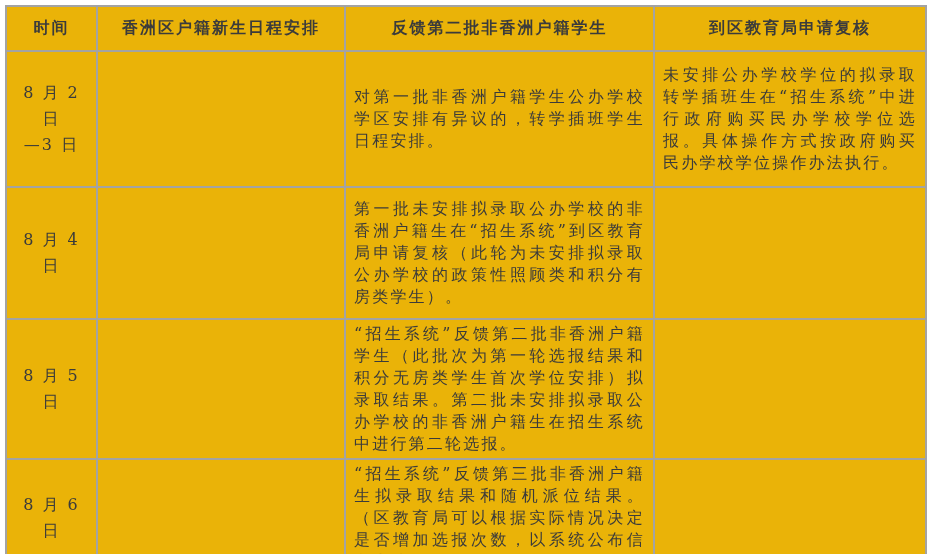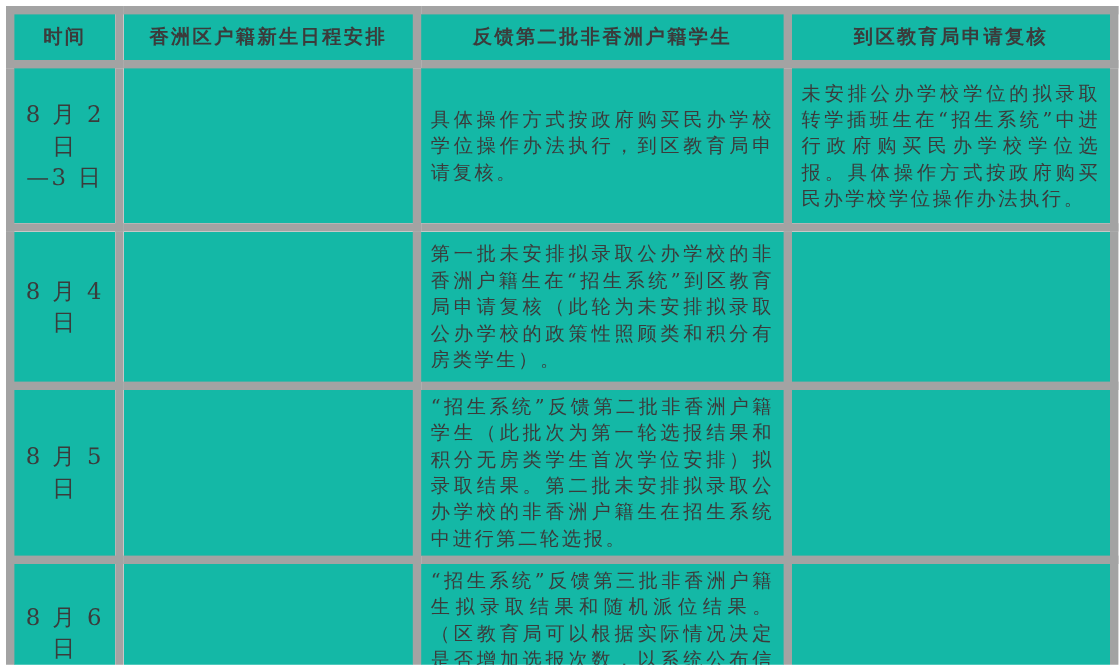--- a/index.html
+++ b/index.html
@@ -19,43 +19,43 @@
     position: absolute;
     left: 5px;
     top: 5px;
     width: 920px;
     height: 544px;
     border-collapse: collapse;
     table-layout: fixed;
     border: 2px solid #7d7d7d;
   }
   table.schedule td, table.schedule th {
-    border: 7px solid #a3a3a3;
-    background: #14b8a6;
+    border: 2px solid #a3a3a3;
+    background: #eab308;
     vertical-align: middle;
     overflow: hidden;
   }
   col.c-time { width: 91px; }
   col.c-xz   { width: 248px; }
   col.c-nxz  { width: 309px; }
   col.c-tr   { width: 272px; }
   tr.r-head { height: 45px; }
   tr.r-1 { height: 136px; }
   tr.r-2 { height: 132px; }
   tr.r-3 { height: 133px; }
   tr.r-4 { height: 98px; }
   th.head-cell {
     font-size: 16px;
     font-weight: bold;
     letter-spacing: 2px;
     text-align: center;
     padding: 2px 4px;
   }
   td.time-cell {
-    font-size: 19px;
+    font-size: 16px;
     letter-spacing: 2px;
     text-align: center;
     white-space: pre-line;
     line-height: 26px;
     padding: 2px 4px;
   }
   td.body-cell {
     font-size: 16px;
     letter-spacing: 2.2px;
     line-height: 22px;
@@ -79,21 +79,21 @@
       <tr class="r-head">
         <th class="head-cell">时间</th>
         <th class="head-cell">香洲区户籍新生日程安排</th>
         <th class="head-cell">反馈第二批非香洲户籍学生</th>
         <th class="head-cell">到区教育局申请复核</th>
       </tr>
       <tr class="r-1">
         <td class="time-cell">8 月 2 日
 —3 日</td>
         <td class="body-cell"></td>
-        <td class="body-cell">具体操作方式按政府购买民办学校学位操作办法执行，到区教育局申请复核。</td>
+        <td class="body-cell">对第一批非香洲户籍学生公办学校学区安排有异议的，转学插班学生日程安排。</td>
         <td class="body-cell">未安排公办学校学位的拟录取转学插班生在“招生系统”中进行政府购买民办学校学位选报。具体操作方式按政府购买民办学校学位操作办法执行。</td>
       </tr>
       <tr class="r-2">
         <td class="time-cell">8 月 4 日</td>
         <td class="body-cell"></td>
         <td class="body-cell">第一批未安排拟录取公办学校的非香洲户籍生在“招生系统”到区教育局申请复核（此轮为未安排拟录取公办学校的政策性照顾类和积分有房类学生）。</td>
         <td class="body-cell"></td>
       </tr>
       <tr class="r-3">
         <td class="time-cell">8 月 5 日</td>

